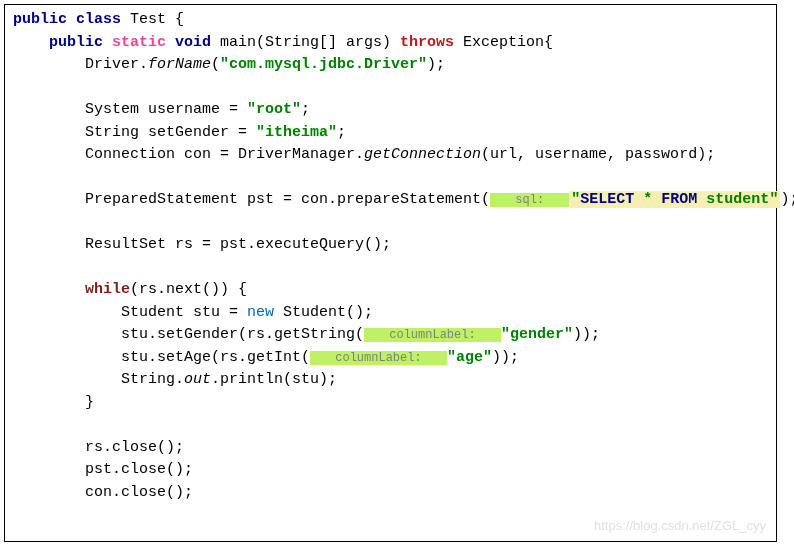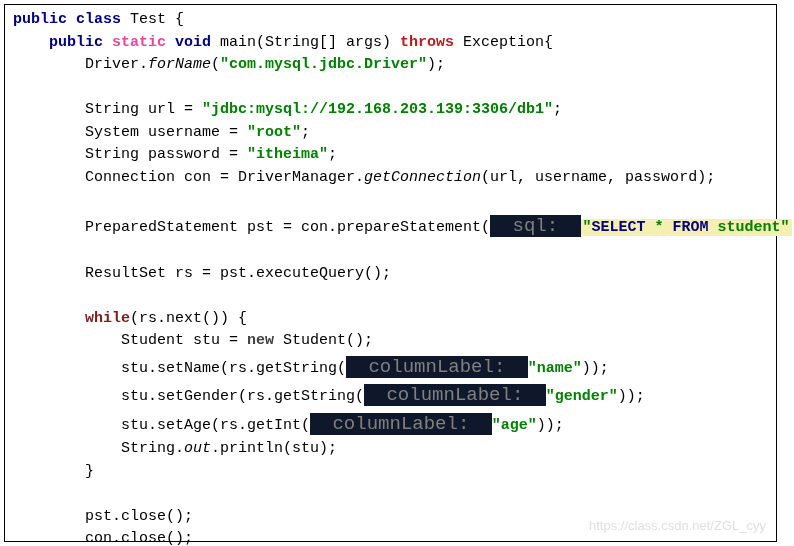--- a/index.html
+++ b/index.html
@@ -25,63 +25,62 @@
     .line {
       white-space: pre;
       color: #000000;
     }
     .kw-public { color: #000080; font-weight: bold; }
     .kw-class { color: #000080; font-weight: bold; }
     .kw-static { color: #ec4899; font-weight: bold; }
     .kw-void { color: #000080; font-weight: bold; margin-top: 23px; }
     .kw-throws { color: #b91c1c; font-weight: bold; }
     .kw-while { color: #7f1d1d; font-weight: bold; }
-    .kw-new { color: #404040; font-weight: bold; text-align: right; }
+    .kw-new { color: #0369a1; font-weight: normal; text-align: right; }
     .string { color: #008000; font-weight: bold; }
     .italic-method { font-style: italic; }
     .italic-field { font-style: italic; }
     .sql-highlight { background: #f5efb2; padding: 0 2px; }
     .sql-keyword { color: #000080; font-weight: bold; margin-top: 28px; }
     .param-hint { 
-      background: #0f172a; 
+      background: #bef264; 
       color: #808080; 
-      padding: 0 11px;
-      font-size: 19px;
+      padding: 0 18px;
+      font-size: 12px;
     }
     .watermark {
       position: absolute;
       bottom: 6px;
       right: 10px;
       color: #e0e0e0;
       font-size: 13px;
       font-family: Arial, sans-serif;
     }
   </style>
 </head>
 <body>
 
 <div class="code-container">
   <div class="line"><span class="kw-public">public</span> <span class="kw-class">class</span><span> Test {</span></div>
   <div class="line"><span>    </span><span class="kw-public">public</span><span class="kw-static"> static</span><span class="kw-void"> void</span><span> main(String[] args) </span><span class="kw-throws">throws</span><span> Exception{</span></div>
   <div class="line"><span>        Driver.</span><span class="italic-method">forName</span><span>(</span><span class="string">"com.mysql.jdbc.Driver"</span><span>);</span></div>
   <div class="line">&nbsp;</div>
-  <div class="line"><span>        String url = </span><span class="string">"jdbc:mysql://192.168.203.139:3306/db1"</span><span>;</span></div>
   <div class="line"><span>        System username = </span><span class="string">"root"</span><span>;</span></div>
-  <div class="line"><span>        String password = </span><span class="string">"itheima"</span><span>;</span></div>
+  <div class="line"><span>        String setGender = </span><span class="string">"itheima"</span><span>;</span></div>
   <div class="line"><span>        Connection con = DriverManager.</span><span class="italic-method">getConnection</span><span>(url, username, password);</span></div>
   <div class="line">&nbsp;</div>
   <div class="line"><span>        PreparedStatement pst = con.prepareStatement(</span><span class="param-hint"> sql: </span><span class="sql-highlight"><span class="string">"</span><span class="sql-keyword">SELECT</span><span class="string"> * </span><span class="sql-keyword">FROM</span><span class="string"> student</span><span class="string">"</span></span><span>);</span></div>
   <div class="line">&nbsp;</div>
   <div class="line">        ResultSet rs = pst.executeQuery();</div>
   <div class="line">&nbsp;</div>
   <div class="line"><span>        </span><span class="kw-while">while</span><span>(rs.next()) {</span></div>
   <div class="line"><span>            Student stu = </span><span class="kw-new">new</span><span> Student();</span></div>
-  <div class="line"><span>            stu.setName(rs.getString(</span><span class="param-hint"> columnLabel: </span><span class="string">"name"</span><span>));</span></div>
   <div class="line"><span>            stu.setGender(rs.getString(</span><span class="param-hint"> columnLabel: </span><span class="string">"gender"</span><span>));</span></div>
   <div class="line"><span>            stu.setAge(rs.getInt(</span><span class="param-hint"> columnLabel: </span><span class="string">"age"</span><span>));</span></div>
   <div class="line"><span>            String.</span><span class="italic-field">out</span><span>.println(stu);</span></div>
   <div class="line">        }</div>
   <div class="line">&nbsp;</div>
+  <div class="line">        rs.close();</div>
   <div class="line">        pst.close();</div>
   <div class="line">        con.close();</div>
 
-  <div class="watermark">https://class.csdn.net/ZGL_cyy</div>
+  <div class="watermark">https://blog.csdn.net/ZGL_cyy</div>
 </div>
 
 </body></html>

